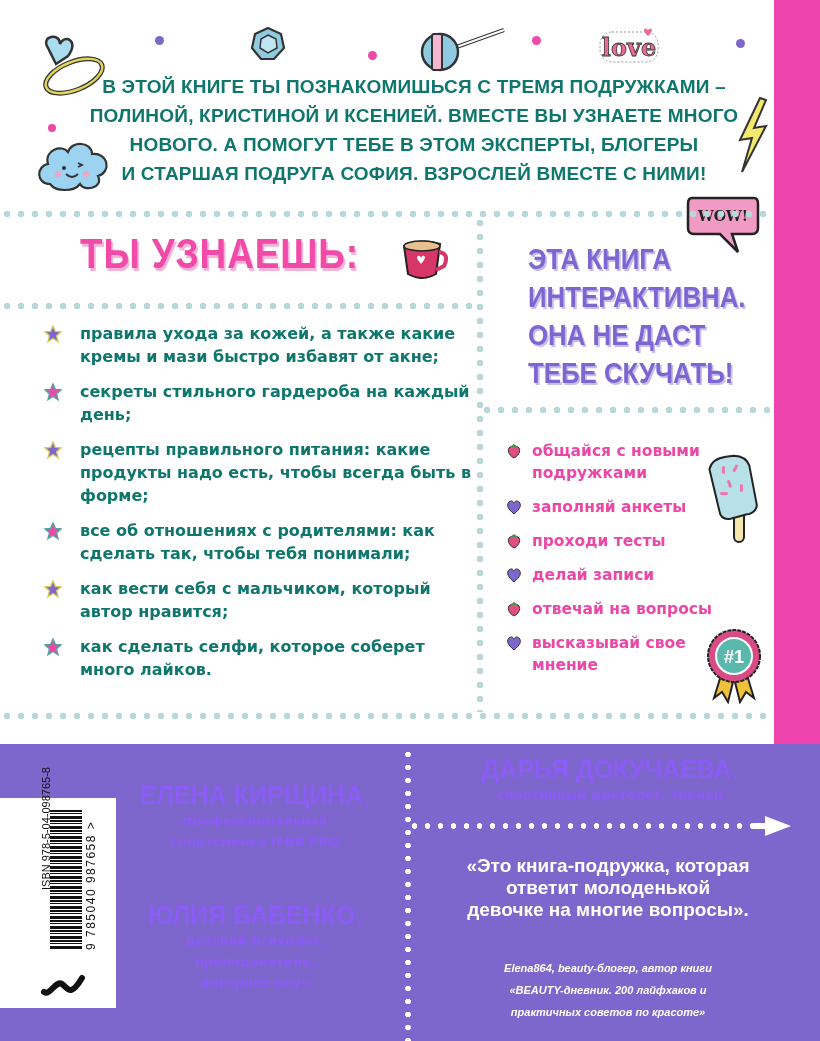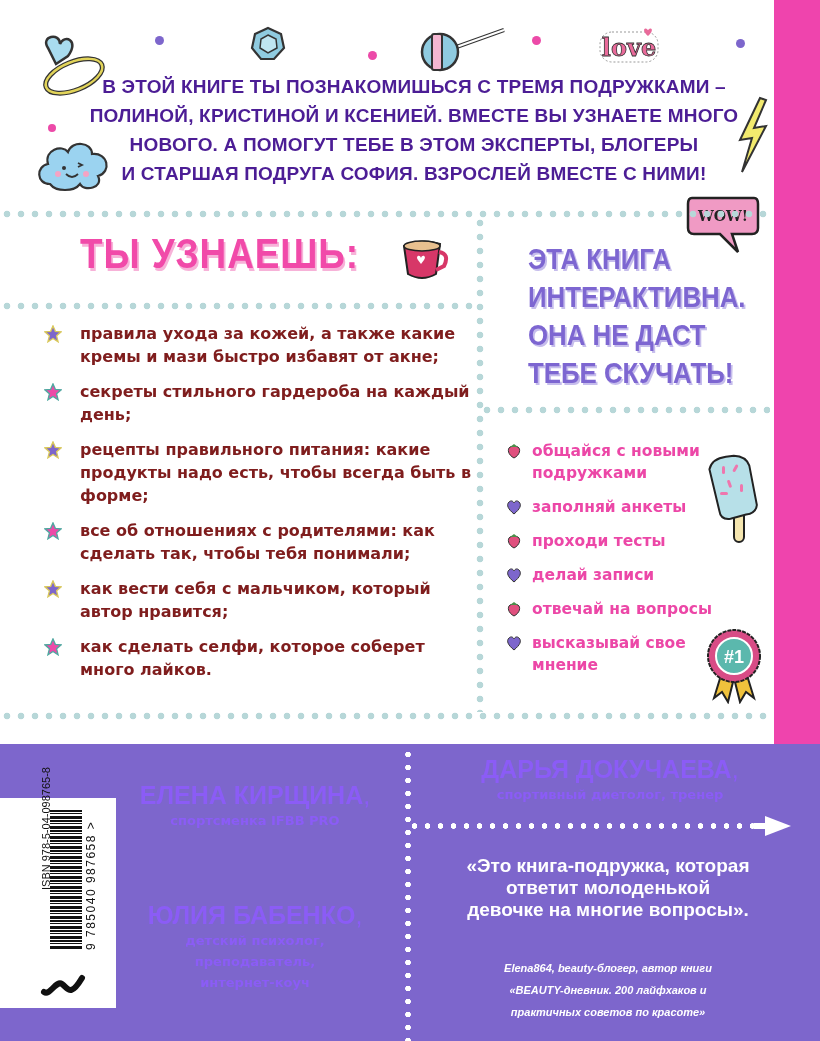--- a/index.html
+++ b/index.html
@@ -4,21 +4,21 @@
 <style>
   * { box-sizing: border-box; margin: 0; padding: 0; }
   html, body { width: 820px; height: 1041px; overflow: hidden; background: #ffffff; }
   body { position: relative; font-family: "DejaVu Sans", sans-serif; }
 
   .pink-strip { position: absolute; left: 774px; top: 0; width: 46px; height: 744px; background: #ef44ad; }
 
   .dot { position: absolute; border-radius: 50%; }
 
   .intro { position: absolute; left: 56px; top: 72px; width: 716px; text-align: center;
-    color: #4c1d95; font-family: "Liberation Sans", sans-serif; font-weight: bold;
+    color: #0f766e; font-family: "Liberation Sans", sans-serif; font-weight: bold;
     font-size: 19px; line-height: 29px; letter-spacing: 0.2px; text-transform: uppercase; }
   .intro span { display: block; }
 
   .hdots { position: absolute; height: 8px;
     background-image: radial-gradient(circle, #b7d7d8 3.2px, transparent 3.6px);
     background-size: 14px 8px; background-repeat: repeat-x; }
   .vdots { position: absolute; width: 8px;
     background-image: radial-gradient(circle, #b7d7d8 3.2px, transparent 3.6px);
     background-size: 8px 14px; background-repeat: repeat-y; }
 
@@ -27,21 +27,21 @@
     letter-spacing: 1px; transform: scaleX(0.88); transform-origin: left center;
     text-shadow: 2px 3px 0 #f7b2d8; }
 
   .interactive-title { position: absolute; left: 528px; top: 240px; color: #7d66d1;
     font-family: "Liberation Sans", sans-serif; font-weight: bold; font-size: 30px;
     line-height: 38px; text-transform: uppercase; transform: scaleX(0.86); transform-origin: left top;
     text-shadow: 2px 2px 0 #c6bdec; width: 300px; }
   .interactive-title span { display: block; }
 
   .learn-list { position: absolute; left: 44px; top: 322px; width: 430px; list-style: none; }
-  .learn-list li { position: relative; padding-left: 36px; color: #7f1d1d;
+  .learn-list li { position: relative; padding-left: 36px; color: #0f766e;
     font-family: "DejaVu Sans", sans-serif; font-weight: bold; font-size: 16px;
     line-height: 23px; margin-bottom: 12px; }
   .star { position: absolute; left: 0; top: 3px; width: 18px; height: 18px; }
 
   .act-list { position: absolute; left: 506px; top: 440px; width: 220px; list-style: none; }
   .act-list li { position: relative; padding-left: 26px; color: #ec47a7;
     font-family: "DejaVu Sans", sans-serif; font-weight: bold; font-size: 15.5px;
     line-height: 22px; margin-bottom: 12px; }
   .bullet { position: absolute; left: 0; top: 3px; width: 16px; height: 16px; }
 
@@ -258,20 +258,21 @@
   <div class="bars"></div>
   <div class="isbn-text">ISBN 978-5-04-098765-8</div>
   <div class="isbn-digits">9 785040 987658 &gt;</div>
   <svg class="logo" viewBox="0 0 46 30">
     <path d="M4 22 C10 26, 16 10, 22 14 C28 18, 30 28, 42 8" fill="none" stroke="#111" stroke-width="6" stroke-linecap="round"></path>
   </svg>
 </div>
 
 <div class="person" style="left:110px;top:780px;width:290px;">
   <div class="name"><span>ЕЛЕНА КИРЩИНА</span><span class="comma">,</span></div>
+  <div class="role">профессиональная</div>
   <div class="role">спортсменка IFBB PRO</div>
 </div>
 
 <div class="person" style="left:110px;top:900px;width:290px;">
   <div class="name"><span>ЮЛИЯ БАБЕНКО</span><span class="comma">,</span></div>
   <div class="role">детский психолог,</div>
   <div class="role">преподаватель,</div>
   <div class="role">интернет-коуч</div>
 </div>
 

